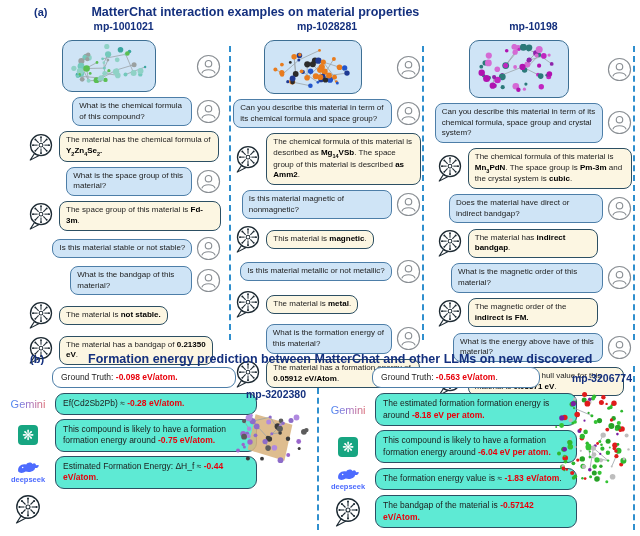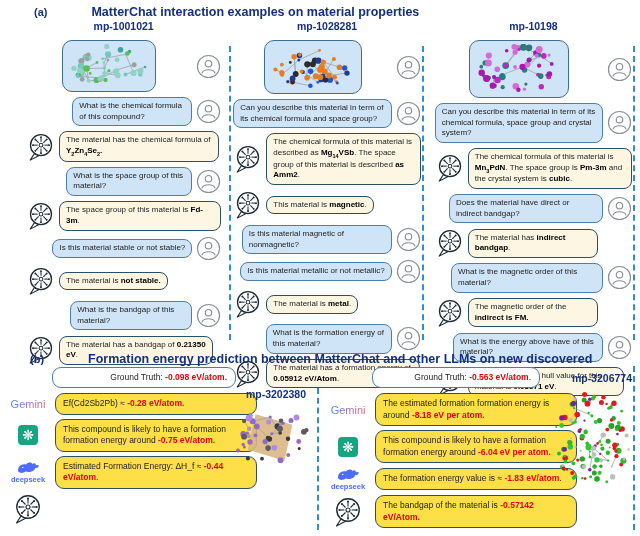--- a/index.html
+++ b/index.html
@@ -40,27 +40,27 @@
   #sep-a1{left:229px;top:46px;height:294px;}
   #sep-a2{left:422px;top:46px;height:294px;}
   #sep-a3{left:633px;top:46px;height:294px;}
   #sep-b1{left:317px;top:388px;height:142px;}
   #sep-b2{left:633px;top:366px;height:164px;}
 
   #groups{position:absolute;top:367px;left:6px;width:628px;display:flex;}
   .group{position:relative;}
   .group0{width:312px;}
   .group1{width:316px;margin-left:16px;}
-  .gt-row{margin-left:46px;margin-bottom:5px;text-align:right;}
+  .gt-row{margin-left:46px;margin-bottom:5px;}
   .gt-bubble{background:#ffffff;border:1.4px solid #4d7ea8;border-radius:9px;
              padding:4px 8px;font-size:8.5px;}
   .brow{display:flex;align-items:center;gap:5px;margin-bottom:4px;}
   .logo-cell{width:44px;flex-shrink:0;display:flex;flex-direction:column;
              align-items:center;justify-content:center;}
-  .pb-bubble{background:#fde047;border:1.4px solid #2c4f63;border-radius:9px;
+  .pb-bubble{background:#5eead4;border:1.4px solid #2c4f63;border-radius:9px;
              padding:4px 7px;font-size:8.5px;line-height:1.35;width:186px;}
   .red{color:#e8000b;font-weight:bold;}
 
   .mp-right{position:absolute;font-size:10.5px;font-weight:bold;color:#14307e;}
   .group0 .mp-right{top:21px;right:4px;}
   .group1 .mp-right{top:5px;right:2px;}
   .crystal-right{position:absolute;line-height:0;}
   .group0 .crystal-right{top:38px;right:0;}
   .group1 .crystal-right{top:20px;right:0;}
 
@@ -224,20 +224,28 @@
           <div class="bubble bot-b" style="max-width:150px">The space group of this material is <b>Fd-3m</b>.</div>
         </div>
         <div class="row user">
           <div class="bubble user-b" style="max-width:170px">Is this material stable or not stable?</div>
           <span class="uicon"><svg width="25" height="25" viewBox="0 0 24 24">
               <circle cx="12" cy="12" r="10.6" fill="#fff" stroke="#8a8f94" stroke-width="1.1"></circle>
               <circle cx="12" cy="9.3" r="3.1" fill="none" stroke="#8a8f94" stroke-width="1.1"></circle>
               <path d="M5.6 18.6 C7.2 13.9 16.8 13.9 18.4 18.6" fill="none" stroke="#8a8f94" stroke-width="1.1"></path>
             </svg></span>
         </div>
+        <div class="row user">
+          <div class="bubble user-b" style="max-width:108px">What is the bandgap of this material?</div>
+          <span class="uicon"><svg width="25" height="25" viewBox="0 0 24 24">
+              <circle cx="12" cy="12" r="10.6" fill="#fff" stroke="#8a8f94" stroke-width="1.1"></circle>
+              <circle cx="12" cy="9.3" r="3.1" fill="none" stroke="#8a8f94" stroke-width="1.1"></circle>
+              <path d="M5.6 18.6 C7.2 13.9 16.8 13.9 18.4 18.6" fill="none" stroke="#8a8f94" stroke-width="1.1"></path>
+            </svg></span>
+        </div>
         <div class="row bot">
           <span class="bicon"><svg width="30" height="30" viewBox="0 0 32 32">
               <path d="M9 23 L4.5 30 L14 25 Z" fill="#fff" stroke="#1d2a33" stroke-width="1.2" stroke-linejoin="round"></path>
               <circle cx="16" cy="14" r="11.2" fill="#fff" stroke="#1d2a33" stroke-width="1.4"></circle>
               <line x1="19.6" y1="14.0" x2="24.6" y2="14.0" stroke="#1d2a33" stroke-width="1.1"></line>
               <circle cx="24.6" cy="14.0" r="1" fill="#1d2a33"></circle>
               <line x1="18.5" y1="16.5" x2="22.1" y2="20.1" stroke="#1d2a33" stroke-width="1.1"></line>
               <circle cx="22.1" cy="20.1" r="1" fill="#1d2a33"></circle>
               <line x1="16.0" y1="17.6" x2="16.0" y2="22.6" stroke="#1d2a33" stroke-width="1.1"></line>
               <circle cx="16.0" cy="22.6" r="1" fill="#1d2a33"></circle>
@@ -247,28 +255,20 @@
               <circle cx="7.4" cy="14.0" r="1" fill="#1d2a33"></circle>
               <line x1="13.5" y1="11.5" x2="9.9" y2="7.9" stroke="#1d2a33" stroke-width="1.1"></line>
               <circle cx="9.9" cy="7.9" r="1" fill="#1d2a33"></circle>
               <line x1="16.0" y1="10.4" x2="16.0" y2="5.4" stroke="#1d2a33" stroke-width="1.1"></line>
               <circle cx="16.0" cy="5.4" r="1" fill="#1d2a33"></circle>
               <line x1="18.5" y1="11.5" x2="22.1" y2="7.9" stroke="#1d2a33" stroke-width="1.1"></line>
               <circle cx="22.1" cy="7.9" r="1" fill="#1d2a33"></circle>
               <circle cx="16" cy="14" r="2" fill="none" stroke="#1d2a33" stroke-width="1.1"></circle>
             </svg></span>
           <div class="bubble bot-b" style="max-width:128px">The material is <b>not stable.</b></div>
-        </div>
-        <div class="row user">
-          <div class="bubble user-b" style="max-width:108px">What is the bandgap of this material?</div>
-          <span class="uicon"><svg width="25" height="25" viewBox="0 0 24 24">
-              <circle cx="12" cy="12" r="10.6" fill="#fff" stroke="#8a8f94" stroke-width="1.1"></circle>
-              <circle cx="12" cy="9.3" r="3.1" fill="none" stroke="#8a8f94" stroke-width="1.1"></circle>
-              <path d="M5.6 18.6 C7.2 13.9 16.8 13.9 18.4 18.6" fill="none" stroke="#8a8f94" stroke-width="1.1"></path>
-            </svg></span>
         </div>
         <div class="row bot">
           <span class="bicon"><svg width="30" height="30" viewBox="0 0 32 32">
               <path d="M9 23 L4.5 30 L14 25 Z" fill="#fff" stroke="#1d2a33" stroke-width="1.2" stroke-linejoin="round"></path>
               <circle cx="16" cy="14" r="11.2" fill="#fff" stroke="#1d2a33" stroke-width="1.4"></circle>
               <line x1="19.6" y1="14.0" x2="24.6" y2="14.0" stroke="#1d2a33" stroke-width="1.1"></line>
               <circle cx="24.6" cy="14.0" r="1" fill="#1d2a33"></circle>
               <line x1="18.5" y1="16.5" x2="22.1" y2="20.1" stroke="#1d2a33" stroke-width="1.1"></line>
               <circle cx="22.1" cy="20.1" r="1" fill="#1d2a33"></circle>
               <line x1="16.0" y1="17.6" x2="16.0" y2="22.6" stroke="#1d2a33" stroke-width="1.1"></line>
@@ -389,20 +389,28 @@
               <line x1="13.5" y1="11.5" x2="9.9" y2="7.9" stroke="#1d2a33" stroke-width="1.1"></line>
               <circle cx="9.9" cy="7.9" r="1" fill="#1d2a33"></circle>
               <line x1="16.0" y1="10.4" x2="16.0" y2="5.4" stroke="#1d2a33" stroke-width="1.1"></line>
               <circle cx="16.0" cy="5.4" r="1" fill="#1d2a33"></circle>
               <line x1="18.5" y1="11.5" x2="22.1" y2="7.9" stroke="#1d2a33" stroke-width="1.1"></line>
               <circle cx="22.1" cy="7.9" r="1" fill="#1d2a33"></circle>
               <circle cx="16" cy="14" r="2" fill="none" stroke="#1d2a33" stroke-width="1.1"></circle>
             </svg></span>
           <div class="bubble bot-b" style="max-width:168px">The chemical formula of this material is described as <b>Mg<sub>14</sub>VSb</b>. The space group of this material is described <b>as Amm2</b>.</div>
         </div>
+        <div class="row user">
+          <div class="bubble user-b" style="max-width:136px">Is this material magnetic of nonmagnetic?</div>
+          <span class="uicon"><svg width="25" height="25" viewBox="0 0 24 24">
+              <circle cx="12" cy="12" r="10.6" fill="#fff" stroke="#8a8f94" stroke-width="1.1"></circle>
+              <circle cx="12" cy="9.3" r="3.1" fill="none" stroke="#8a8f94" stroke-width="1.1"></circle>
+              <path d="M5.6 18.6 C7.2 13.9 16.8 13.9 18.4 18.6" fill="none" stroke="#8a8f94" stroke-width="1.1"></path>
+            </svg></span>
+        </div>
         <div class="row bot">
           <span class="bicon"><svg width="30" height="30" viewBox="0 0 32 32">
               <path d="M9 23 L4.5 30 L14 25 Z" fill="#fff" stroke="#1d2a33" stroke-width="1.2" stroke-linejoin="round"></path>
               <circle cx="16" cy="14" r="11.2" fill="#fff" stroke="#1d2a33" stroke-width="1.4"></circle>
               <line x1="19.6" y1="14.0" x2="24.6" y2="14.0" stroke="#1d2a33" stroke-width="1.1"></line>
               <circle cx="24.6" cy="14.0" r="1" fill="#1d2a33"></circle>
               <line x1="18.5" y1="16.5" x2="22.1" y2="20.1" stroke="#1d2a33" stroke-width="1.1"></line>
               <circle cx="22.1" cy="20.1" r="1" fill="#1d2a33"></circle>
               <line x1="16.0" y1="17.6" x2="16.0" y2="22.6" stroke="#1d2a33" stroke-width="1.1"></line>
               <circle cx="16.0" cy="22.6" r="1" fill="#1d2a33"></circle>
@@ -412,28 +420,20 @@
               <circle cx="7.4" cy="14.0" r="1" fill="#1d2a33"></circle>
               <line x1="13.5" y1="11.5" x2="9.9" y2="7.9" stroke="#1d2a33" stroke-width="1.1"></line>
               <circle cx="9.9" cy="7.9" r="1" fill="#1d2a33"></circle>
               <line x1="16.0" y1="10.4" x2="16.0" y2="5.4" stroke="#1d2a33" stroke-width="1.1"></line>
               <circle cx="16.0" cy="5.4" r="1" fill="#1d2a33"></circle>
               <line x1="18.5" y1="11.5" x2="22.1" y2="7.9" stroke="#1d2a33" stroke-width="1.1"></line>
               <circle cx="22.1" cy="7.9" r="1" fill="#1d2a33"></circle>
               <circle cx="16" cy="14" r="2" fill="none" stroke="#1d2a33" stroke-width="1.1"></circle>
             </svg></span>
           <div class="bubble bot-b" style="max-width:126px">This material is <b>magnetic</b>.</div>
-        </div>
-        <div class="row user">
-          <div class="bubble user-b" style="max-width:136px">Is this material magnetic of nonmagnetic?</div>
-          <span class="uicon"><svg width="25" height="25" viewBox="0 0 24 24">
-              <circle cx="12" cy="12" r="10.6" fill="#fff" stroke="#8a8f94" stroke-width="1.1"></circle>
-              <circle cx="12" cy="9.3" r="3.1" fill="none" stroke="#8a8f94" stroke-width="1.1"></circle>
-              <path d="M5.6 18.6 C7.2 13.9 16.8 13.9 18.4 18.6" fill="none" stroke="#8a8f94" stroke-width="1.1"></path>
-            </svg></span>
         </div>
         <div class="row user">
           <div class="bubble user-b" style="max-width:140px">Is this material metallic or not metallic?</div>
           <span class="uicon"><svg width="25" height="25" viewBox="0 0 24 24">
               <circle cx="12" cy="12" r="10.6" fill="#fff" stroke="#8a8f94" stroke-width="1.1"></circle>
               <circle cx="12" cy="9.3" r="3.1" fill="none" stroke="#8a8f94" stroke-width="1.1"></circle>
               <path d="M5.6 18.6 C7.2 13.9 16.8 13.9 18.4 18.6" fill="none" stroke="#8a8f94" stroke-width="1.1"></path>
             </svg></span>
         </div>
         <div class="row bot">

